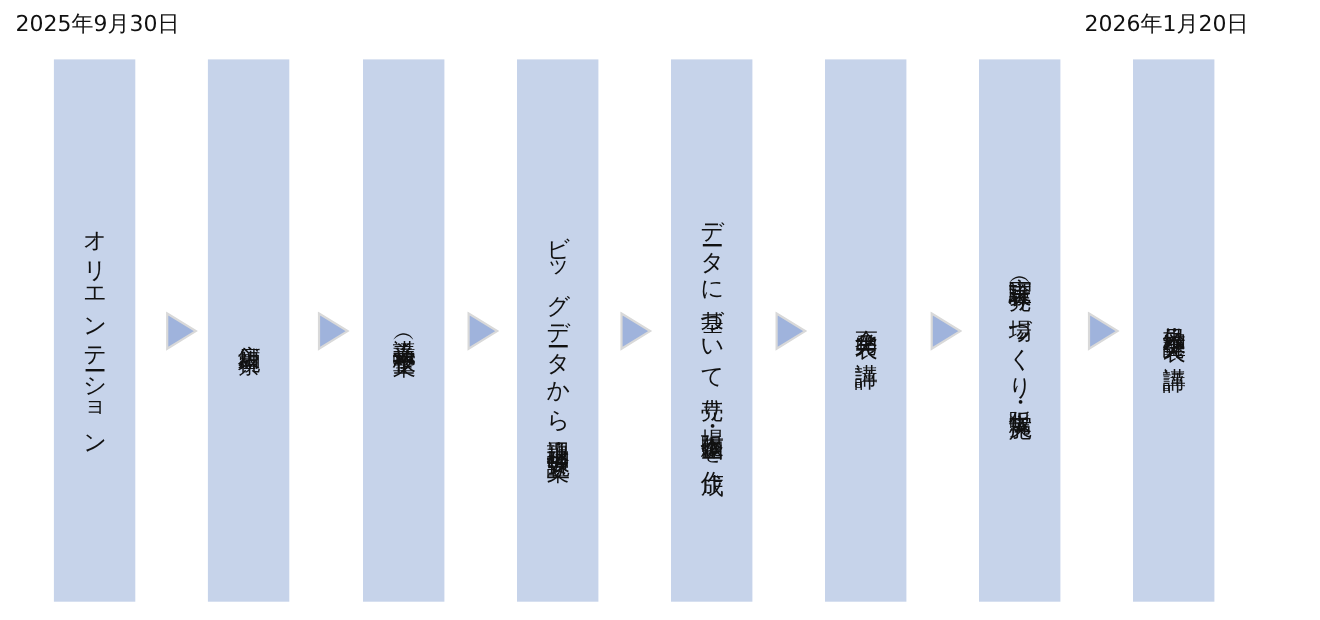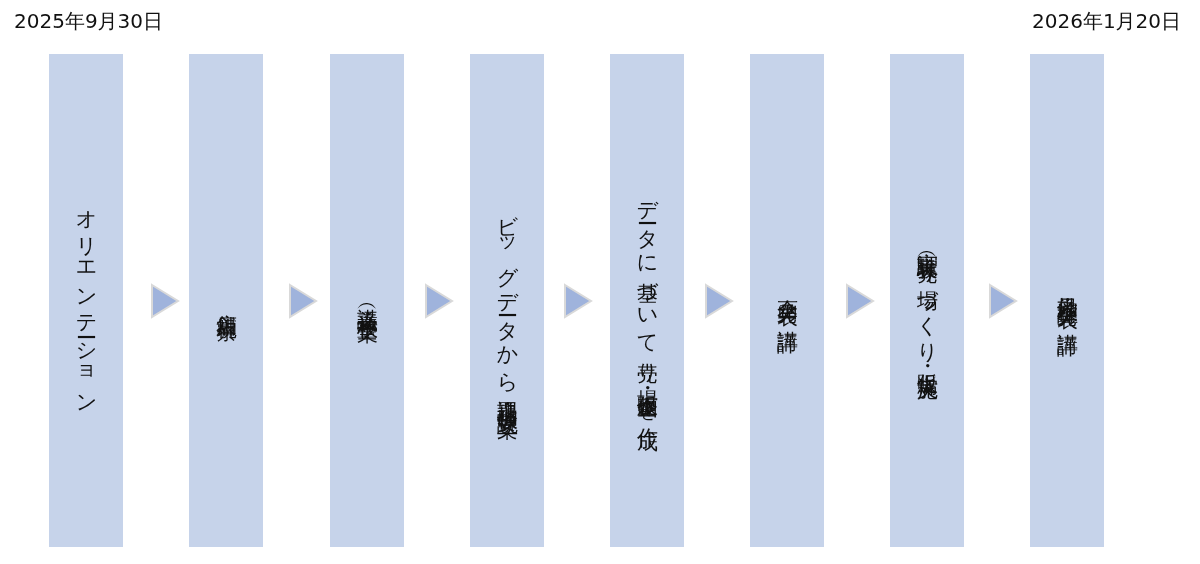--- a/index.html
+++ b/index.html
@@ -1,20 +1,20 @@
 <!DOCTYPE html>
 <html><head>
 <meta charset="utf-8">
 <style>
   html, body { margin:0; padding:0; }
   body { width:1200px; height:564px; background:#ffffff; position:relative; overflow:hidden;
          font-family:"DejaVu Sans", sans-serif; color:#111; }
   .date { position:absolute; top:8px; font-size:20px; letter-spacing:0; }
   .date.start { left:14px; }
-  .date.end { left:1032px; }
+  .date.end { left:986px; }
   .col { position:absolute; top:54px; width:74px; height:493px; background:#c6d3ea;
          display:flex; align-items:center; justify-content:center; }
   .col span { writing-mode:vertical-rl; text-orientation:upright; font-size:21px; line-height:1; letter-spacing:2px; color:#111; white-space:nowrap; }
   .arrow { position:absolute; top:283px; width:30px; height:36px; }
 </style>
 </head>
 <body>
 
 <div class="date start">2025年9月30日</div>
 <div class="date end">2026年1月20日</div>

